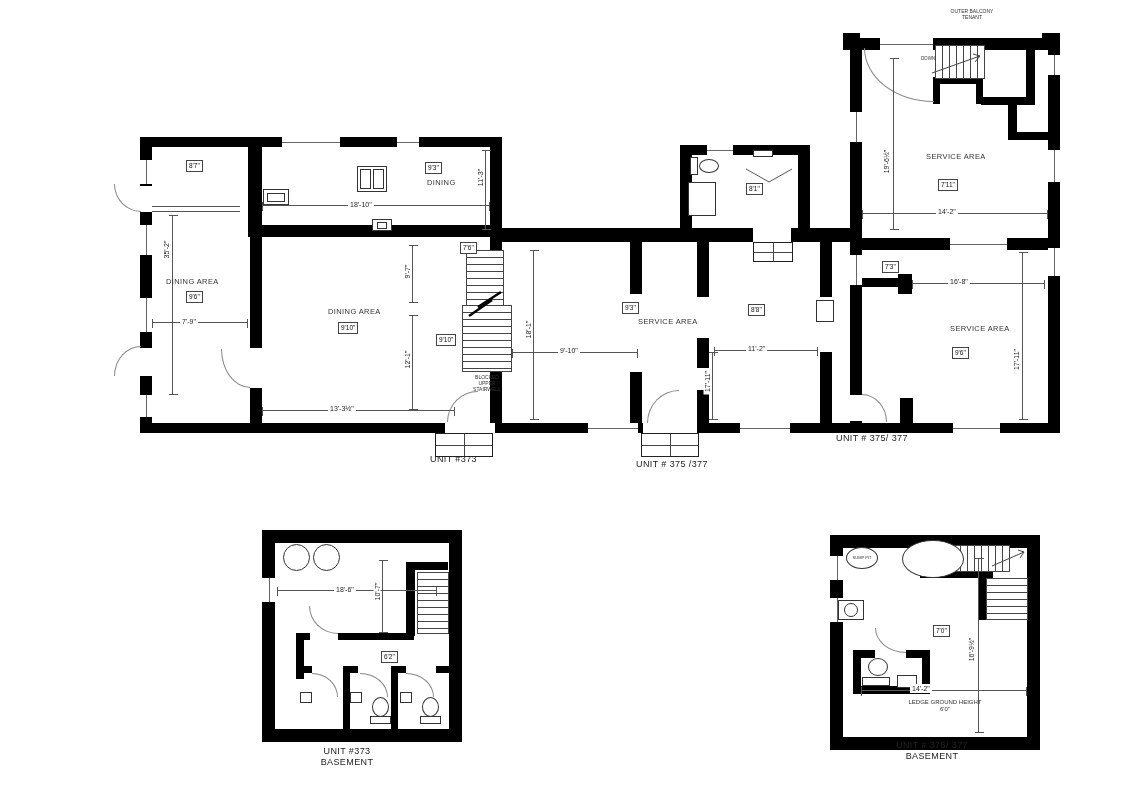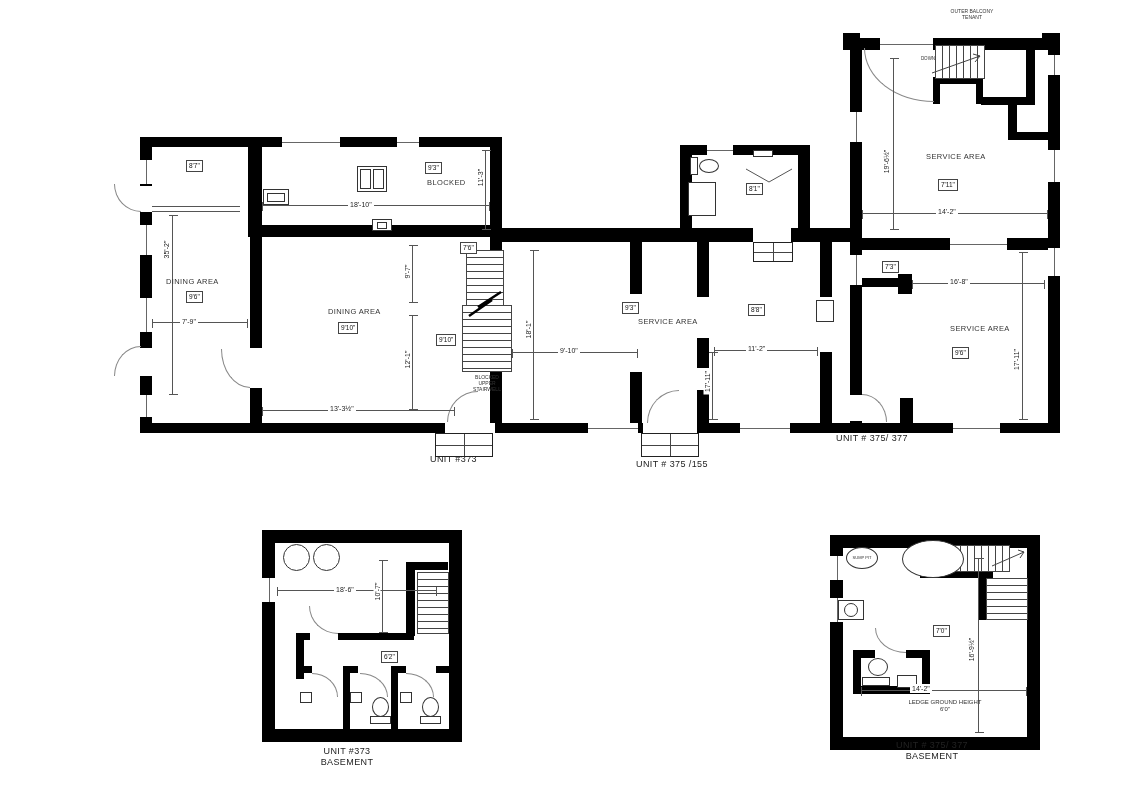--- a/index.html
+++ b/index.html
@@ -286,37 +286,37 @@
   <div class="dbox" style="left:622px;top:302px">9'3"</div>
   <div class="dbox" style="left:748px;top:304px">8'8"</div>
   <div class="dbox" style="left:746px;top:183px">8'1"</div>
   <div class="dbox" style="left:938px;top:179px">7'11"</div>
   <div class="dbox" style="left:882px;top:261px">7'3"</div>
   <div class="dbox" style="left:952px;top:347px">9'6"</div>
   <div class="dbox" style="left:381px;top:651px">6'2"</div>
   <div class="dbox" style="left:933px;top:625px">7'0"</div>
 
   <div class="room" style="left:166px;top:277px">DINING AREA</div>
-  <div class="room" style="left:427px;top:178px">BLOCKED</div>
+  <div class="room" style="left:427px;top:178px">DINING</div>
   <div class="room" style="left:328px;top:307px">DINING AREA</div>
   <div class="room" style="left:638px;top:317px">SERVICE AREA</div>
   <div class="room" style="left:926px;top:152px">SERVICE AREA</div>
   <div class="room" style="left:950px;top:324px">SERVICE AREA</div>
 
   <div class="note" style="left:457px;top:374px;width:60px">BLOCKED
 UPPER
 STAIRWELL</div>
   <div class="note" style="left:937px;top:8px;width:70px">OUTER BALCONY
 TENANT</div>
   <div class="note" style="left:916px;top:56px;width:24px;font-size:4.5px">DOWN</div>
   <div class="note" style="left:848px;top:555px;width:28px;font-size:4px">SUMP PIT</div>
   <div class="note" style="left:895px;top:699px;width:100px;font-size:6px;line-height:7px">LEDGE GROUND HEIGHT
 6'0"</div>
 
   <div class="unit" style="left:430px;top:454px">UNIT #373</div>
-  <div class="unit" style="left:636px;top:459px">UNIT # 375 /155</div>
+  <div class="unit" style="left:636px;top:459px">UNIT # 375 /377</div>
   <div class="unit" style="left:836px;top:433px">UNIT # 375/ 377</div>
   <div class="unit" style="left:297px;top:746px;width:100px;text-align:center;white-space:pre-line;line-height:11px">UNIT #373
 BASEMENT</div>
   <div class="unit" style="left:872px;top:740px;width:120px;text-align:center;white-space:pre-line;line-height:11px">UNIT # 375/ 377
 BASEMENT</div>
 
 </div>
 
 </body></html>

